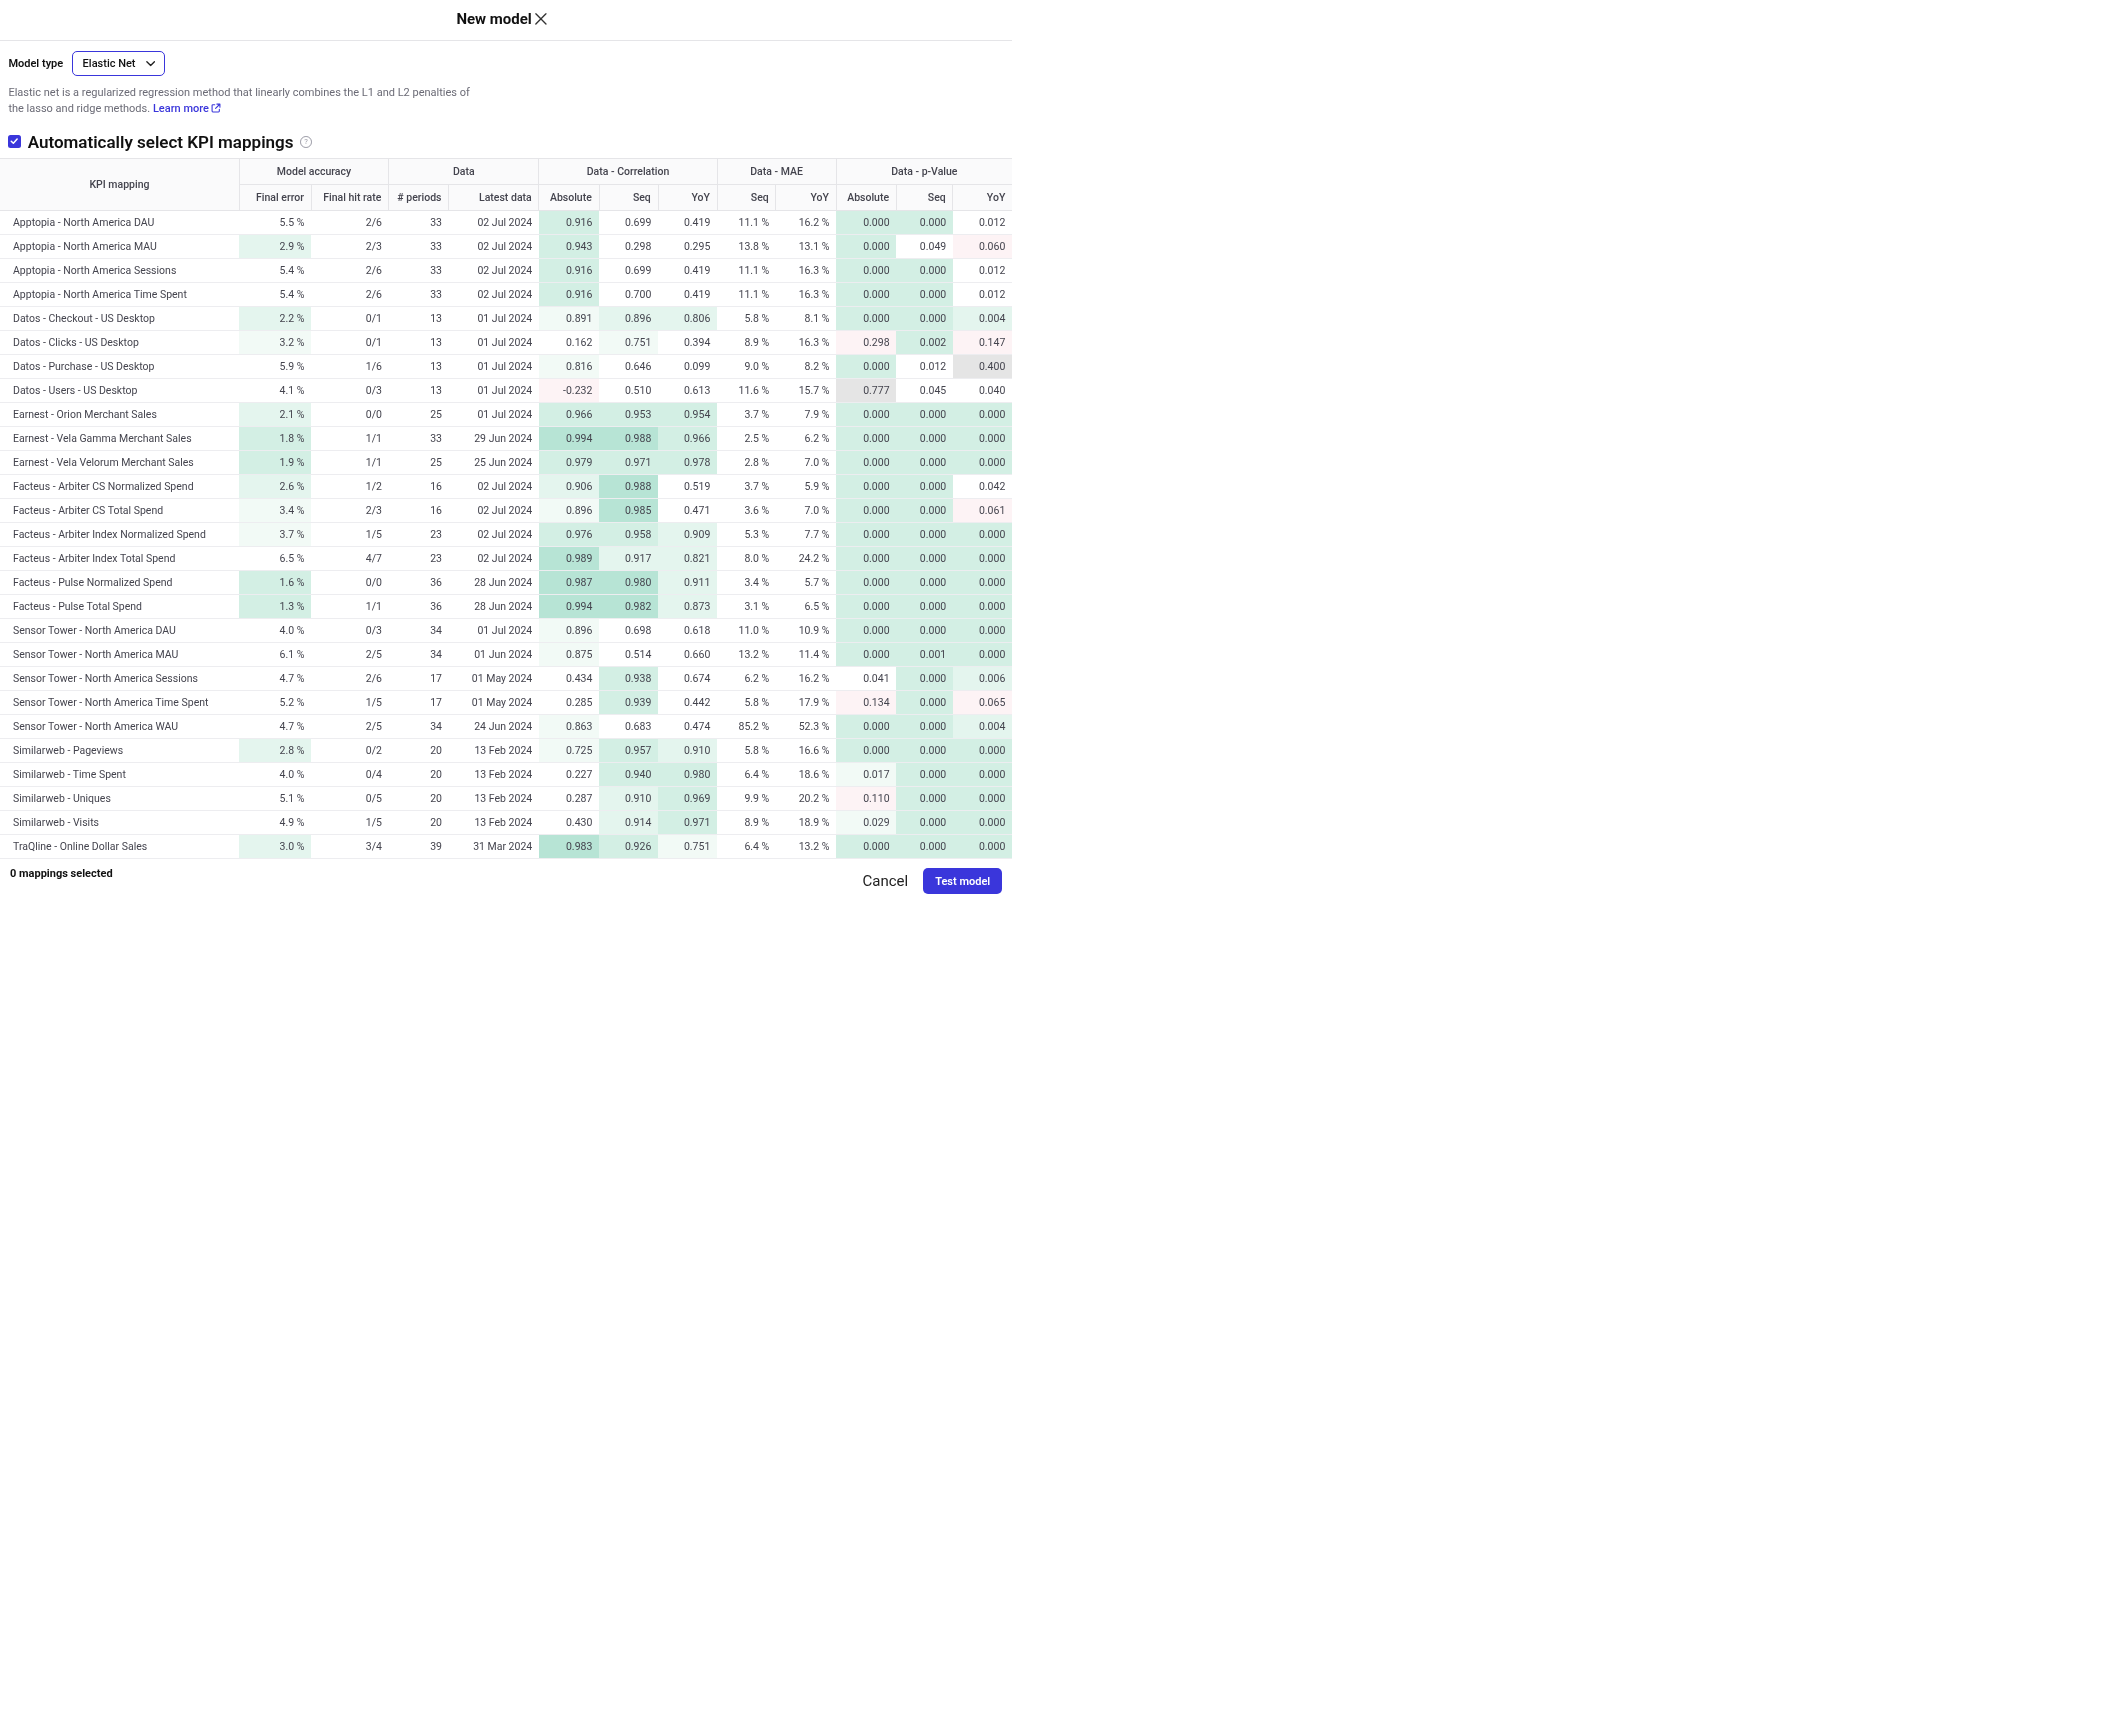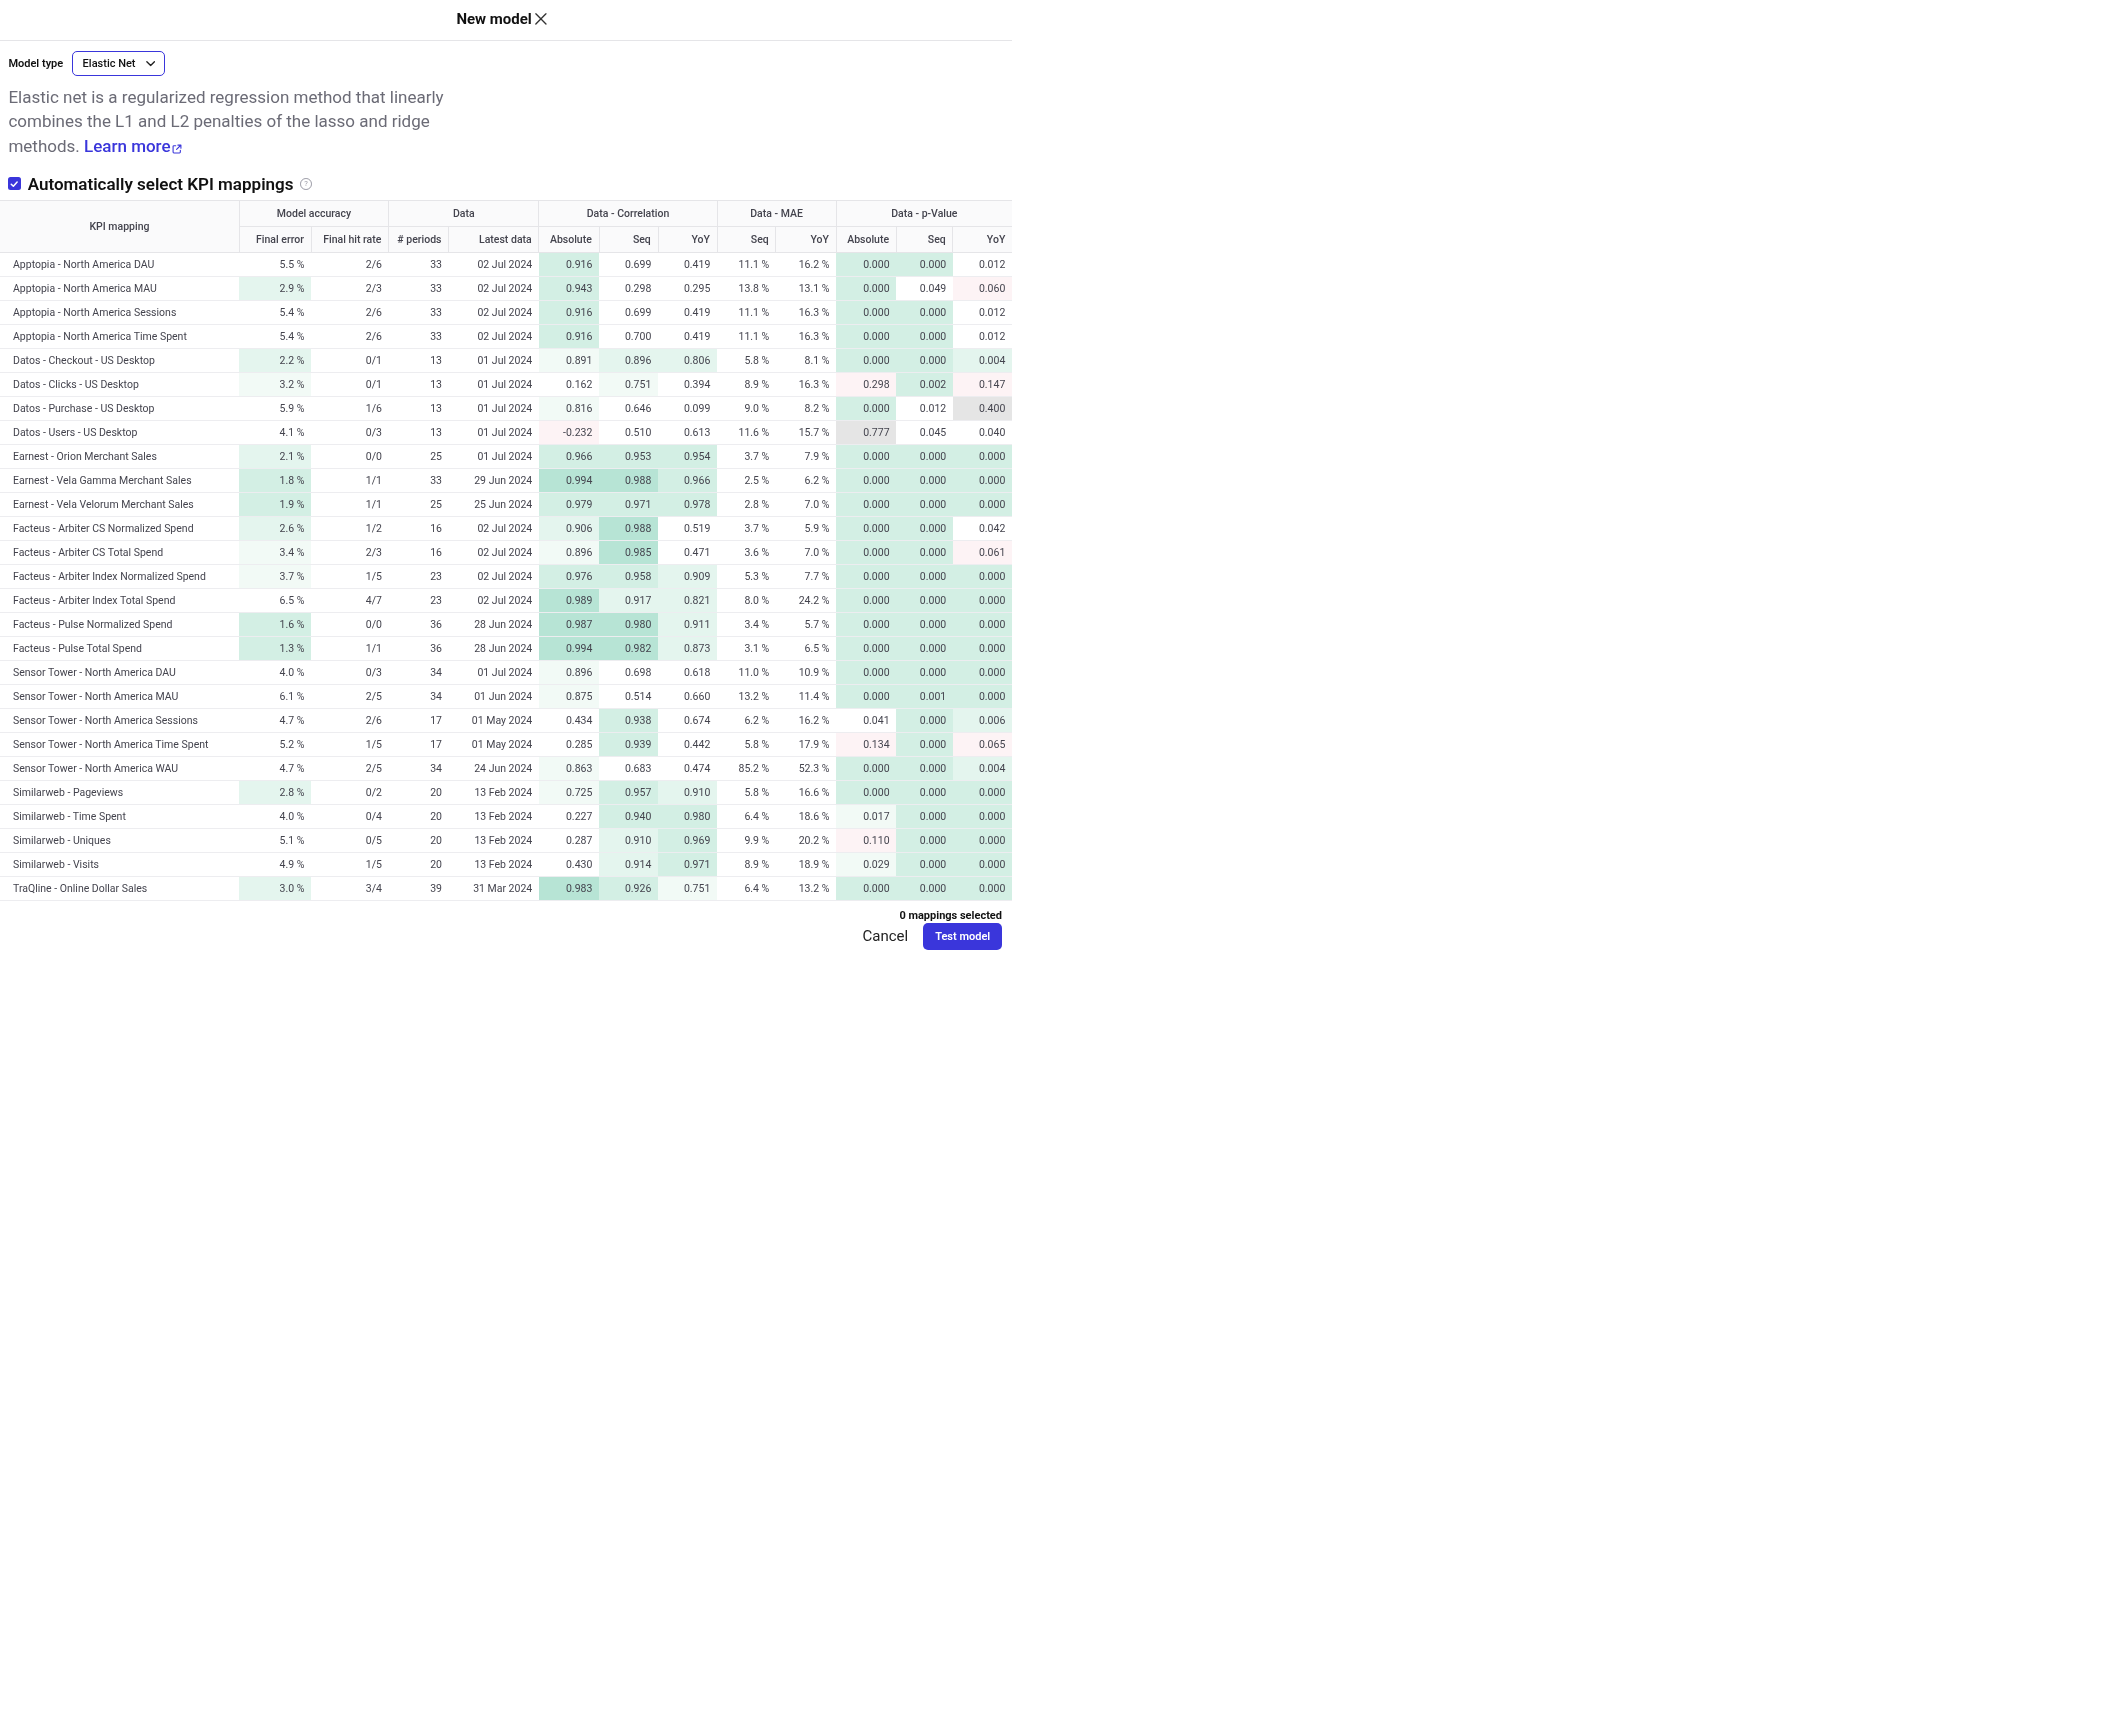--- a/index.html
+++ b/index.html
@@ -60,21 +60,21 @@
   }
   .select .chev {
     position: absolute;
     right: 8.4px;
     top: 50%;
     transform: translateY(-55%);
     color: #444;
   }
   .desc {
     margin-top: 8.4px;
-    font-size: 17px;
+    font-size: 11px;
     color: #6b6b76;
     max-width: 472px;
     line-height: 1.45;
   }
   .learnmore {
     color: #3a36db;
     font-weight: 500;
     cursor: pointer;
   }
   .ext-icon {
@@ -152,25 +152,24 @@
   }
   
   .g5 { background: #b7e4d5; } 
   .g3 { background: #d3efe4; }
   .g2 { background: #e4f5ee; }
   .g1 { background: #f2faf6; }
   .r2 { background: #e5e5e5; margin-left: 17px; }
   .r1 { background: #fdf3f5; }
   .footer {
     display: flex;
-    align-items: flex-end;
+    align-items: flex-start;
     justify-content: space-between;
     padding: 8.4px 10px 10px 10px;
     border-top: 0;
-    flex-direction: column;
   }
   .footer-left {
     font-size: 11px;
     font-weight: 700;
     color: #111;
   }
   .footer-right {
     display: flex;
     gap: 11.8px;
     align-items: center;

